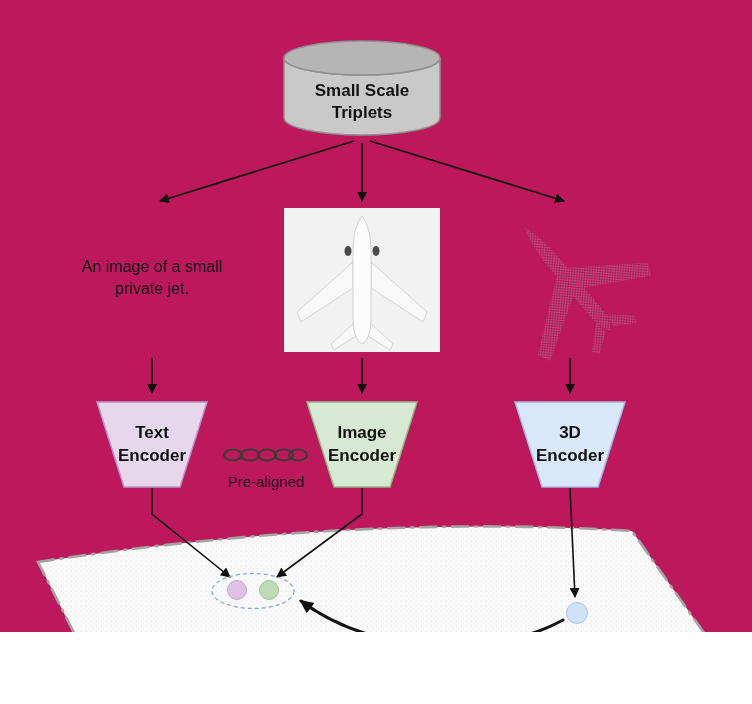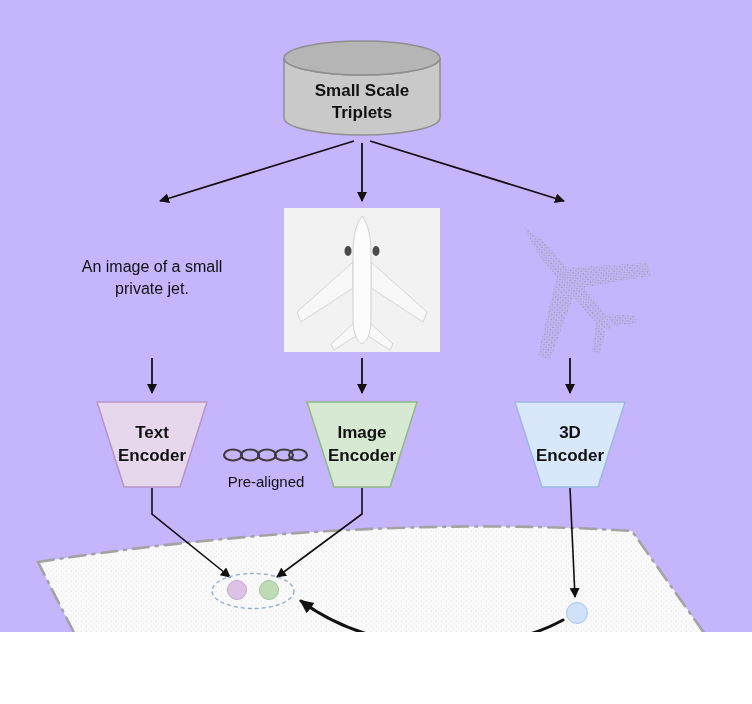--- a/index.html
+++ b/index.html
@@ -1,20 +1,20 @@
 <!DOCTYPE html>
 <html><head>
 <meta charset="utf-8">
 <style>
   html, body { margin: 0; padding: 0; background: #ffffff; }
   .canvas {
     position: relative;
     width: 752px;
     height: 632px;
-    background: #c4b5fd;
+    background: #be185d;
     font-family: "Liberation Sans", sans-serif;
     overflow: hidden;
   }
   svg text {
     font-family: "Liberation Sans", sans-serif;
     fill: #111111;
   }
   .t-bold { font-weight: bold; }
 </style>
 </head>

